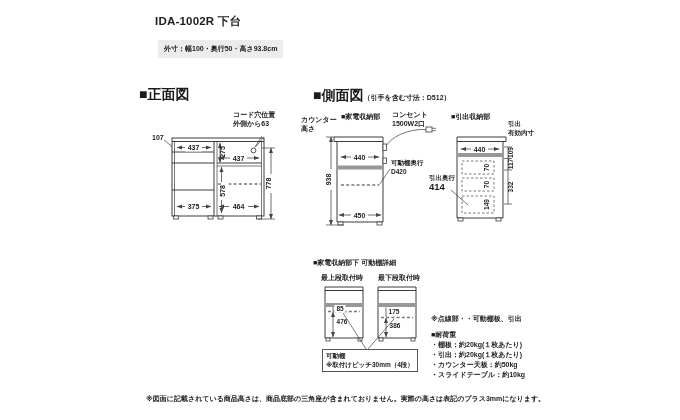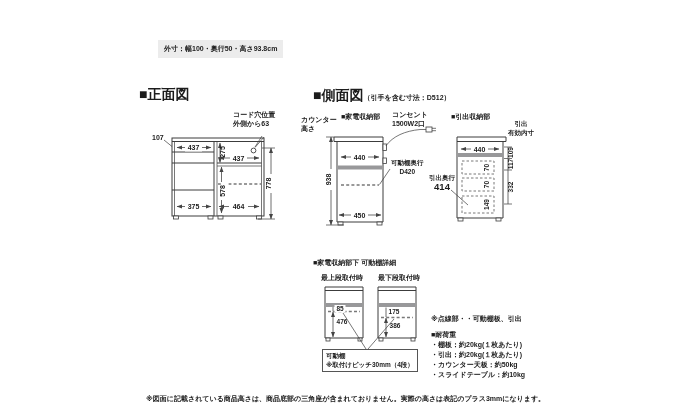--- a/index.html
+++ b/index.html
@@ -4,21 +4,21 @@
 <style>
   html,body{margin:0;padding:0;background:#fff;}
   .stage{position:relative;width:680px;height:420px;background:#ffffff;overflow:hidden;
          font-family:"Liberation Sans","DejaVu Sans",sans-serif;color:#1c1c1c;}
   .abs{position:absolute;}
   .title{left:155px;top:14px;font-size:11.5px;font-weight:700;letter-spacing:0.2px;}
   .dimbox{left:158px;top:40px;background:#ececec;padding:4px 6px;font-size:7px;font-weight:700;}
   .seclabel{font-size:14px;font-weight:700;}
   .sub{font-size:7px;font-weight:700;}
   .lbl7{font-size:7px;font-weight:700;line-height:9px;}
-  .lbl65{font-size:6.5px;font-weight:700;line-height:8.5px;text-align:center;}
+  .lbl65{font-size:6.5px;font-weight:700;line-height:8.5px;}
   .notebox{left:322px;top:349px;border:1px solid #555;padding:2px 3px;font-size:6.5px;font-weight:700;line-height:8.5px;background:#fff;}
   .notes{left:431px;top:314px;font-size:7px;font-weight:700;line-height:10px;}
   .notes .gap{height:6px;}
   .bottomnote{left:146px;top:394px;font-size:7px;font-weight:700;}
   .num414{font-size:9.5px;font-weight:700;}
   svg{position:absolute;left:0;top:0;}
   svg text{font-family:"Liberation Sans","DejaVu Sans",sans-serif;font-weight:700;fill:#1c1c1c;}
   .t7{font-size:7px;}
   .t65{font-size:6.5px;}
   .ln{stroke:#3c3c3c;stroke-width:1;fill:none;}
@@ -204,20 +204,21 @@
       <rect class="wbg" x="387" y="307.5" width="14" height="8"></rect>
       <rect class="wbg" x="388" y="321" width="14" height="8"></rect>
       <text class="t65" x="394" y="314.3" text-anchor="middle">175</text>
       <text class="t65" x="395" y="327.8" text-anchor="middle">386</text>
 
       <line class="thin" x1="343" y1="313" x2="366" y2="349"></line>
       <line class="thin" x1="394" y1="319" x2="368" y2="349"></line>
     </g>
   </svg>
 
+  <div class="abs title">IDA-1002R 下台</div>
   <div class="abs dimbox">外寸：幅100・奥行50・高さ93.8cm</div>
 
   <div class="abs seclabel" style="left:139px;top:86px;">■正面図</div>
   <div class="abs" style="left:313px;top:86px;">
     <span class="seclabel">■側面図</span><span class="sub">（引手を含む寸法：D512）</span>
   </div>
 
   <div class="abs lbl7" style="left:233px;top:110px;">
     <div>コード穴位置</div>
     <div>外側から63</div>

